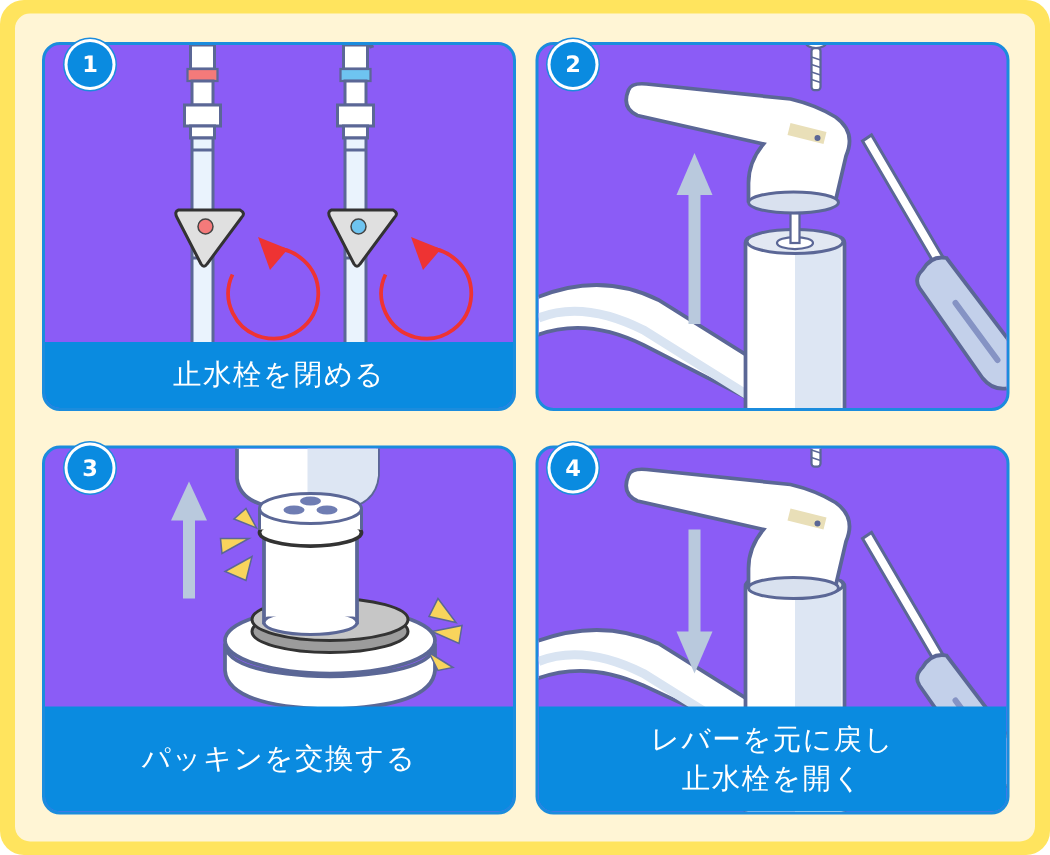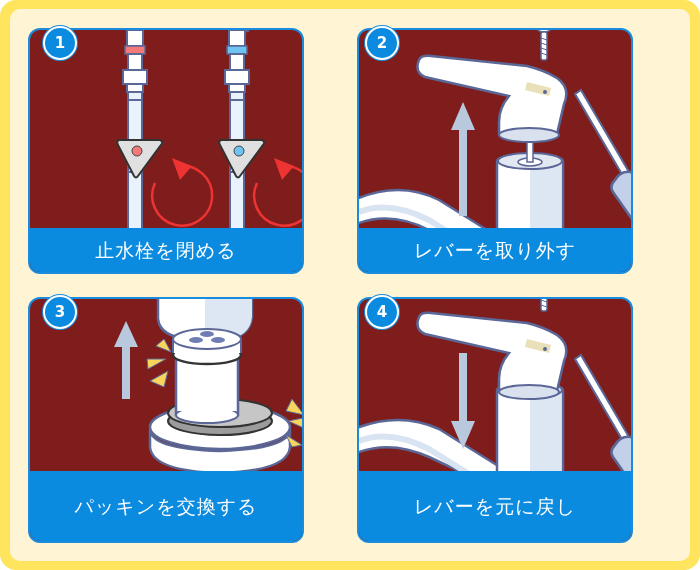--- a/index.html
+++ b/index.html
@@ -1,19 +1,19 @@
 <!DOCTYPE html>
 <html><head>
 <meta charset="utf-8">
 <style>
   html,body{margin:0;padding:0;}
   body{width:700px;height:570px;overflow:hidden;background:#ffffff;font-family:"DejaVu Sans","Liberation Sans",sans-serif;}
   .frame{position:absolute;left:0;top:0;width:700px;height:570px;box-sizing:border-box;background:#FFE45E;border-radius:16px;}
   .inner{position:absolute;left:10px;top:9px;width:680px;height:552px;background:#FFF5D5;border-radius:10px;}
-  .panel{position:absolute;width:276px;height:246px;box-sizing:border-box;border:2px solid #1B8CDD;border-radius:12px;background:#7f1d1d;overflow:hidden;}
+  .panel{position:absolute;width:316px;height:246px;box-sizing:border-box;border:2px solid #1B8CDD;border-radius:12px;background:#8b5cf6;overflow:hidden;}
   .panel svg.art{position:absolute;left:0;top:0;}
   .caption{position:absolute;left:0;right:0;bottom:0;background:#0A8BE0;color:#fff;display:flex;align-items:center;justify-content:center;text-align:center;font-size:19px;letter-spacing:1px;line-height:26px;}
   .badge{position:absolute;width:30px;height:30px;border-radius:50%;background:#0A8BE0;color:#fff;font-size:15px;font-weight:bold;display:flex;align-items:center;justify-content:center;box-shadow:0 0 0 2px #fff,0 0 0 3px #1B8CDD;z-index:5;}
 </style>
 </head>
 <body>
 
 <div class="frame"></div>
 <div class="inner"></div>
 
@@ -94,21 +94,20 @@
       <rect x="182" y="2" width="6" height="28" rx="2" fill="#fff" stroke="#5B6796" stroke-width="1.5"></rect>
       <path d="M182 8 L188 10 M182 13 L188 15 M182 18 L188 20 M182 23 L188 25" stroke="#5B6796" stroke-width="1"></path>
     </g>
 
     <g>
       <path d="M216 64 L222 60 L270 142 L264 146Z" fill="#fff" stroke="#5B6796" stroke-width="2"></path>
       <path d="M256 150 Q262 140 272 142 L322 208 Q328 222 316 228 Q304 232 296 222 L254 162 Q250 156 256 150Z" fill="#C3D0EA" stroke="#5B6796" stroke-width="2.5"></path>
       <path d="M278 172 L306 210" stroke="#8593C4" stroke-width="4" stroke-linecap="round"></path>
     </g>
   </svg>
-  <div class="caption" style="height:44px;">レバーを取り外す</div>
 </div>
 <div class="badge" style="left:367px;top:28px;">2</div>
 
 <div class="panel" style="left:28px;top:297px;padding-left:27px;">
   <svg class="art" width="316" height="246">
 
     <path d="M128 -10 L128 20 Q130 38 160 40 L196 40 Q220 38 222 18 L222 -10Z" fill="#fff" stroke="#5B6796" stroke-width="2.5"></path>
     <path d="M175 -10 L175 40 L196 40 Q220 38 222 18 L222 -10Z" fill="#DDE6F3"></path>
 
     <g>
@@ -174,15 +173,16 @@
       <path d="M182 -4 L188 -2 M182 1 L188 3 M182 6 L188 8" stroke="#5B6796" stroke-width="1"></path>
     </g>
     <g>
       <path d="M216 60 L222 56 L270 138 L264 142Z" fill="#fff" stroke="#5B6796" stroke-width="2"></path>
       <path d="M256 146 Q262 136 272 138 L322 204 Q328 218 316 224 Q304 228 296 218 L254 158 Q250 152 256 146Z" fill="#C3D0EA" stroke="#5B6796" stroke-width="2.5"></path>
       <path d="M278 168 L306 206" stroke="#8593C4" stroke-width="4" stroke-linecap="round"></path>
     </g>
   </svg>
   <div class="caption" style="height:70px;flex-direction:column;">
     <span>レバーを元に戻し</span>
+    <span>止水栓を開く</span>
   </div>
 </div>
 <div class="badge" style="left:367px;top:297px;">4</div>
 
 </body></html>

